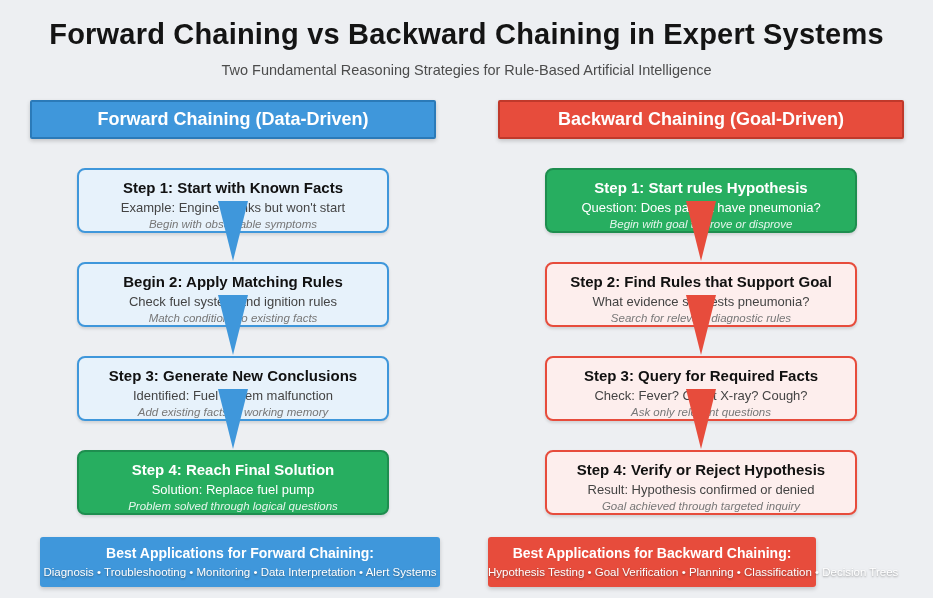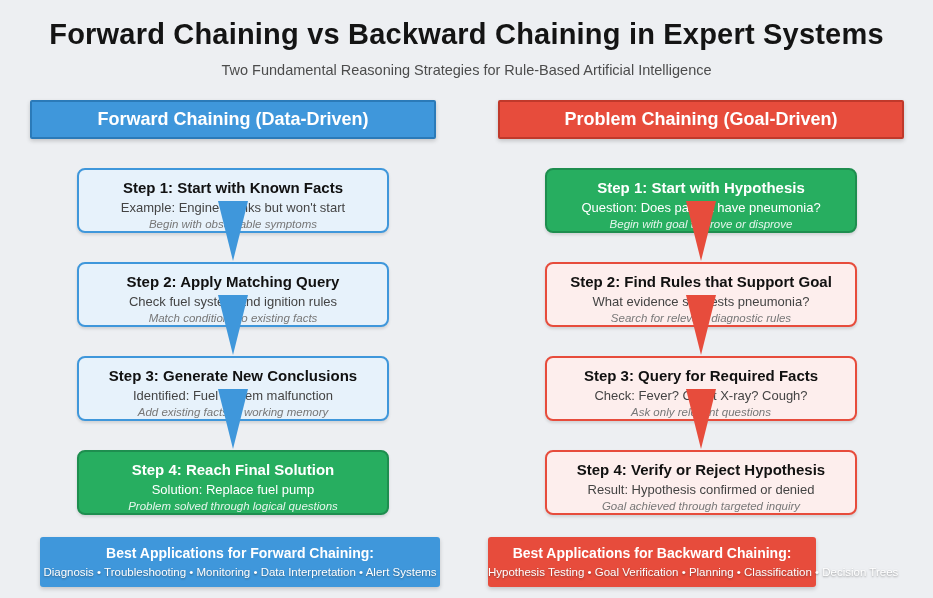--- a/index.html
+++ b/index.html
@@ -79,21 +79,21 @@
     <div class="steps">
 
       <div class="step-box light-blue">
         <div class="step-title">Step 1: Start with Known Facts</div>
         <div class="step-detail">Example: Engine cranks but won't start</div>
         <div class="step-note">Begin with observable symptoms</div>
       </div>
       <div class="arrow blue"></div>
 
       <div class="step-box light-blue">
-        <div class="step-title">Step 2: Apply Matching Query</div>
+        <div class="step-title">Begin 2: Apply Matching Rules</div>
         <div class="step-detail">Check fuel system and ignition rules</div>
         <div class="step-note">Match conditions to existing facts</div>
       </div>
       <div class="arrow blue"></div>
 
       <div class="step-box light-blue">
         <div class="step-title">Step 3: Generate New Conclusions</div>
         <div class="step-detail">Identified: Fuel system malfunction</div>
         <div class="step-note">Add existing facts to working memory</div>
       </div>
@@ -102,25 +102,25 @@
       <div class="step-box green">
         <div class="step-title">Step 4: Reach Final Solution</div>
         <div class="step-detail">Solution: Replace fuel pump</div>
         <div class="step-note">Problem solved through logical questions</div>
       </div>
 
     </div>
   </div>
 
   <div class="column col-backward">
-    <div class="col-header red">Problem Chaining (Goal-Driven)</div>
+    <div class="col-header red">Backward Chaining (Goal-Driven)</div>
     <div class="steps">
 
       <div class="step-box green">
-        <div class="step-title">Step 1: Start with Hypothesis</div>
+        <div class="step-title">Step 1: Start rules Hypothesis</div>
         <div class="step-detail">Question: Does patient have pneumonia?</div>
         <div class="step-note">Begin with goal to prove or disprove</div>
       </div>
       <div class="arrow red"></div>
 
       <div class="step-box light-red">
         <div class="step-title">Step 2: Find Rules that Support Goal</div>
         <div class="step-detail">What evidence suggests pneumonia?</div>
         <div class="step-note">Search for relevant diagnostic rules</div>
       </div>

